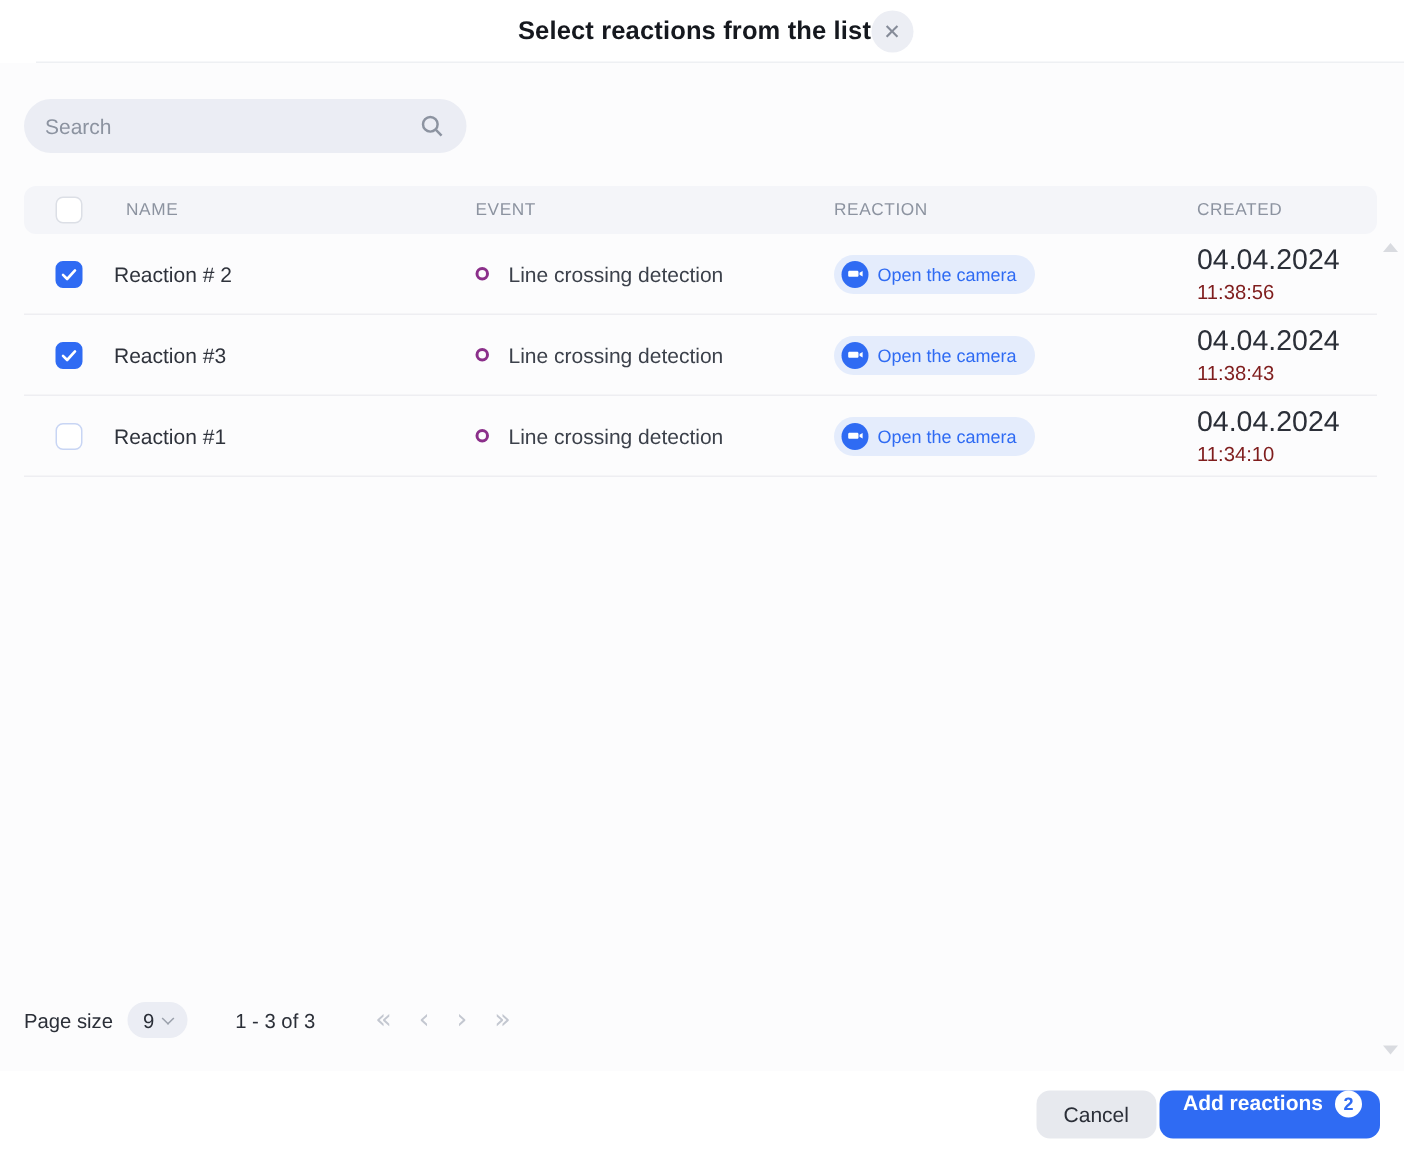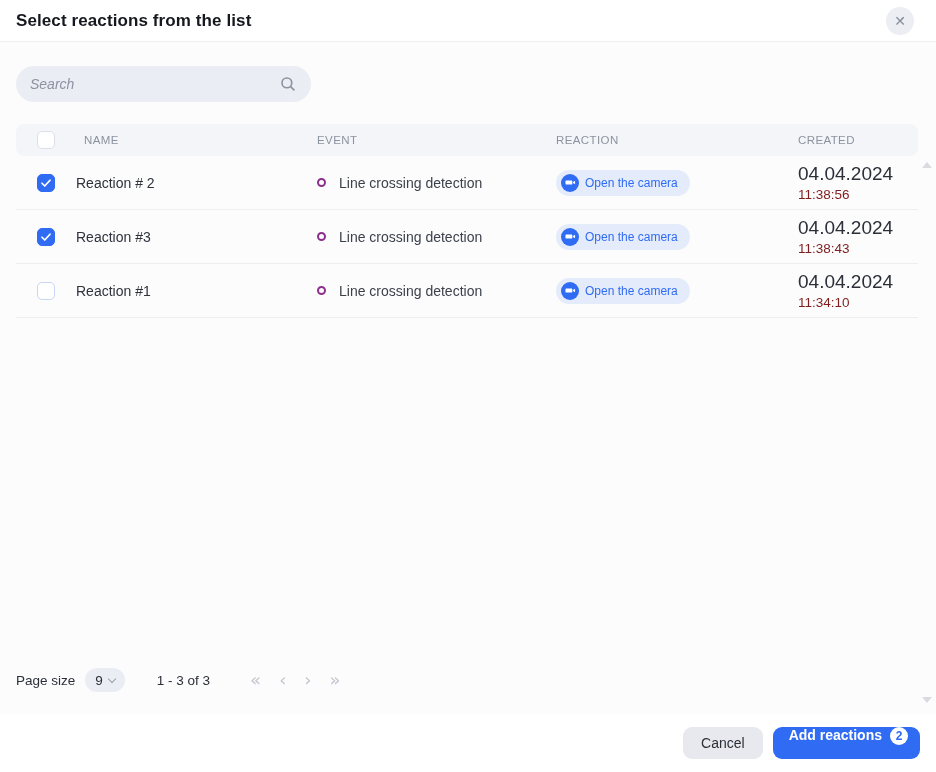--- a/index.html
+++ b/index.html
@@ -11,41 +11,40 @@
     --pill-bg:#ebedf4;
   }
   *{box-sizing:border-box;margin:0;padding:0;}
   html,body{background:#ffffff;font-family:"Liberation Sans", sans-serif;}
   .modal{
     width:936px;height:772px;background:#fff;display:flex;flex-direction:column;
     position:relative;overflow:hidden;
   }
   
   .modal-header{
-    height:42px;flex:0 0 42px;display:flex;align-items:center;justify-content:space-between;
-    padding:0 16px;background:#fff;border-bottom:1px solid #eef0f3;
+    height:42px;flex:0 0 42px;display:flex;align-items:center;justify-content:center;
+    padding:0 16px;background:#fff;border-bottom:1px solid #eef0f3;margin-left:24px;
   }
   .modal-title{font-size:17px;font-weight:700;color:#15181e;letter-spacing:.1px;}
   .close-btn{
     width:28px;height:28px;border-radius:50%;background:#eceef4;border:none;cursor:pointer;
     display:flex;align-items:center;justify-content:center;color:#858b98;font-size:14px;
     line-height:1;margin-right:6px;
   }
   
   .modal-body{
     flex:1;background:#fcfcfd;padding:24px 16px 0;display:flex;flex-direction:column;position:relative;
   }
   .search-bar{
     width:295px;height:36px;border-radius:18px;background:var(--pill-bg);
     display:flex;align-items:center;padding:0 14px;margin-bottom:22px;
   }
   .search-bar input{
     flex:1;border:none;background:transparent;outline:none;font-size:14px;color:#3c414b;
     font-family:"Liberation Sans", sans-serif;
-    font-style:italic;
   }
   .search-bar input::placeholder{color:#8c93a0;}
   .search-icon{display:flex;align-items:center;color:#8c93a0;}
   
   .table{width:902px;}
   .thead{
     display:grid;grid-template-columns:60px 241px 239px 234px 1fr;align-items:center;
     height:32px;background:#f4f5f9;border-radius:8px;
   }
   .th{font-size:11.5px;color:#8c93a0;letter-spacing:.4px;font-weight:400;}
@@ -101,21 +100,21 @@
     transform:rotate(45deg);margin-top:-3px;
   }
   .range-text{font-size:13.5px;color:#2b2f38;}
   .pager{display:flex;align-items:center;gap:18px;margin-left:8px;}
   .pager-btn{
     border:none;background:transparent;color:#c3c7d0;font-size:18px;line-height:1;cursor:default;
     font-family:"DejaVu Sans", sans-serif;padding:0;
   }
   
   .modal-footer{
-    flex:0 0 58px;display:flex;align-items:center;justify-content:flex-end;gap:10px;
+    flex:0 0 58px;display:flex;align-items:center;justify-content:flex-end;gap:2px;
     padding:0 16px;background:#fff;
   }
   .btn{height:32px;border:none;border-radius:9px;font-size:14px;cursor:pointer;
     font-family:"Liberation Sans", sans-serif;}
   .btn-cancel{background:#e7e9ee;color:#2b2f38;padding:0 18px;}
   .btn-add{
     background:var(--accent);color:#fff;font-weight:700;padding:0 12px 0 16px;
     display:flex;align-items:flex-start;gap:8px;
   }
   .count-badge{

